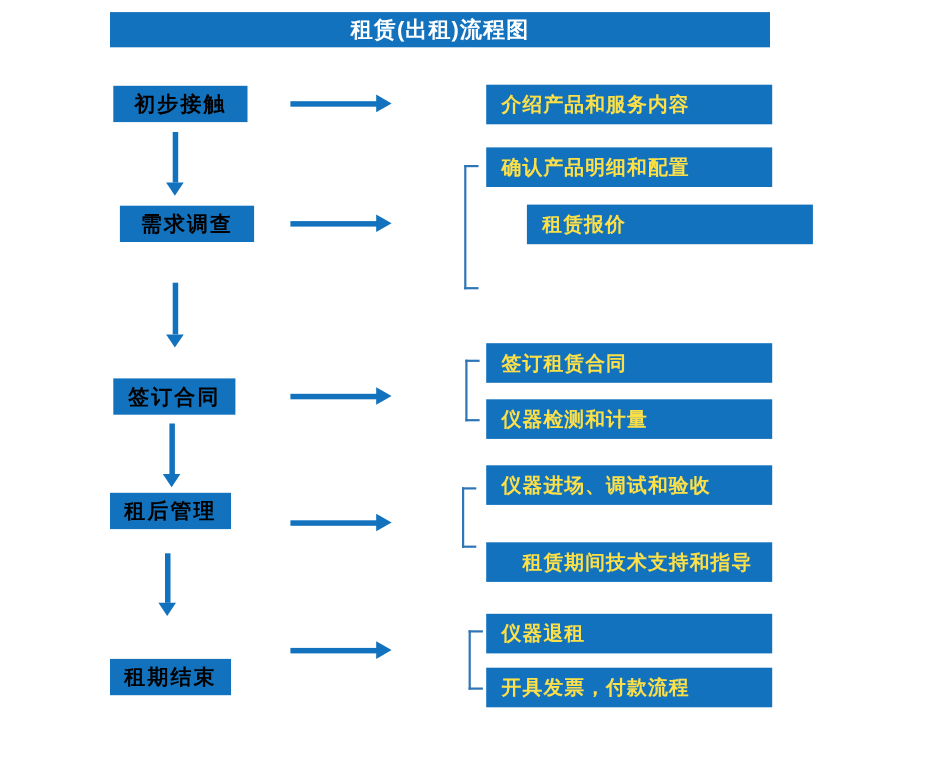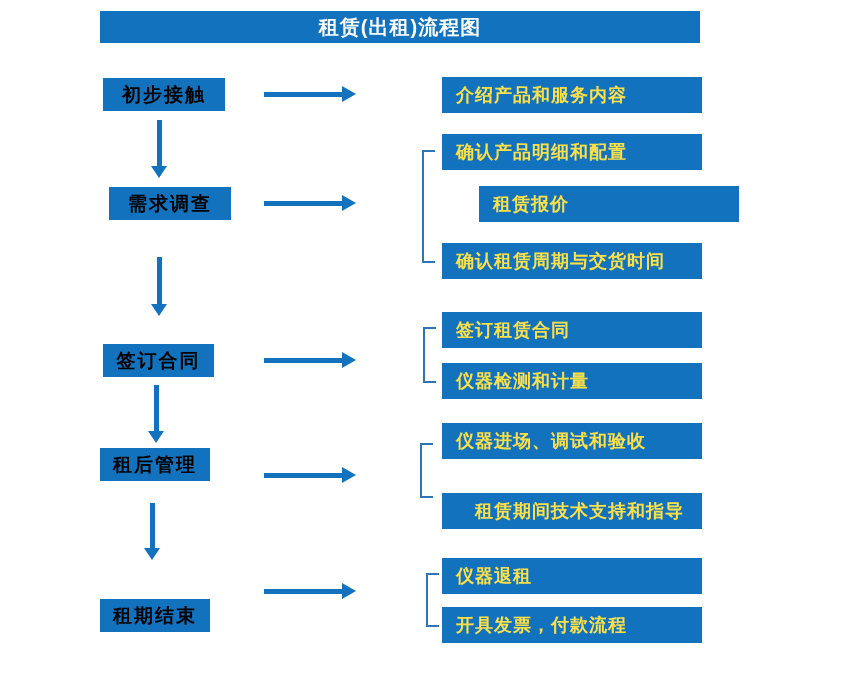--- a/index.html
+++ b/index.html
@@ -161,21 +161,20 @@
   <div class="harrow-head  h5h"></div>
 
   <div class="bracket b2"></div>
   <div class="bracket b3"></div>
   <div class="bracket b4"></div>
   <div class="bracket b5"></div>
 
   <div class="rbox r1">介绍产品和服务内容</div>
   <div class="rbox r2a">确认产品明细和配置</div>
   <div class="rbox r2b">租赁报价</div>
-  <div class="rbox r2c">确认租赁周期与交货时间</div>
   <div class="rbox r3a">签订租赁合同</div>
   <div class="rbox r3b">仪器检测和计量</div>
   <div class="rbox r4a">仪器进场、调试和验收</div>
   <div class="rbox r4b">租赁期间技术支持和指导</div>
   <div class="rbox r5a">仪器退租</div>
   <div class="rbox r5b">开具发票，付款流程</div>
 
 </div>
 
 </body></html>

